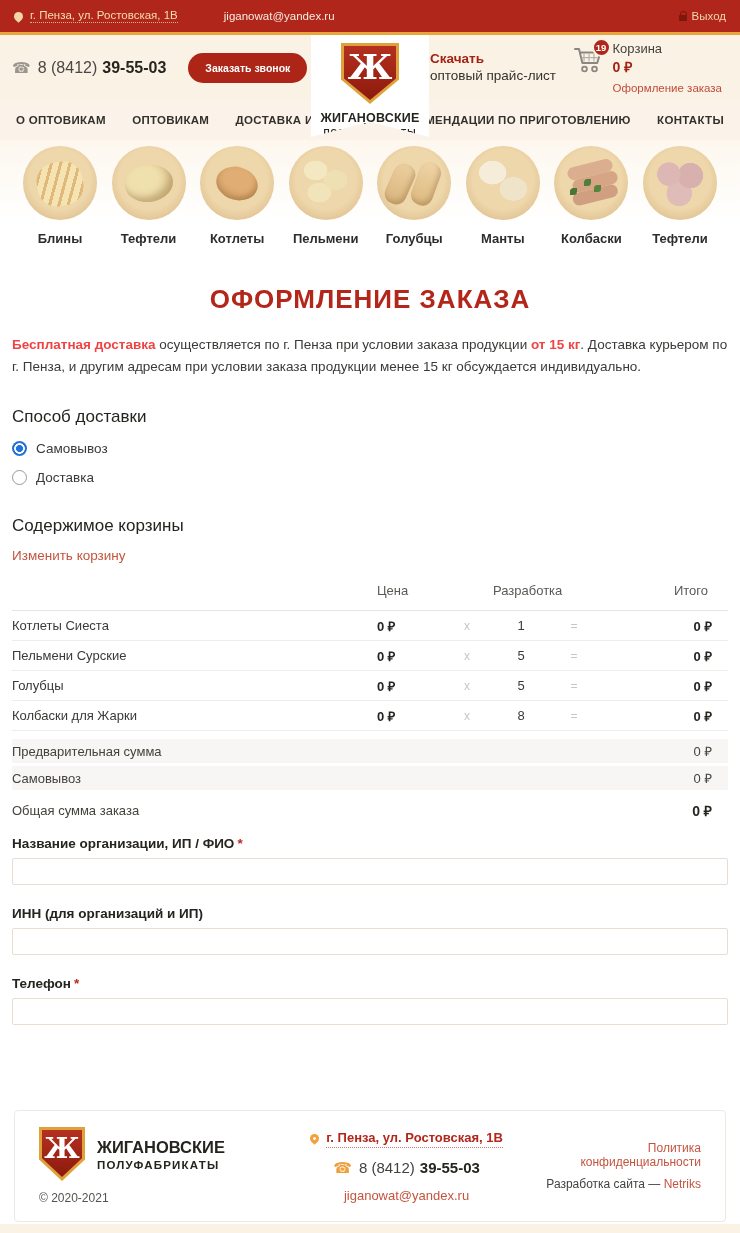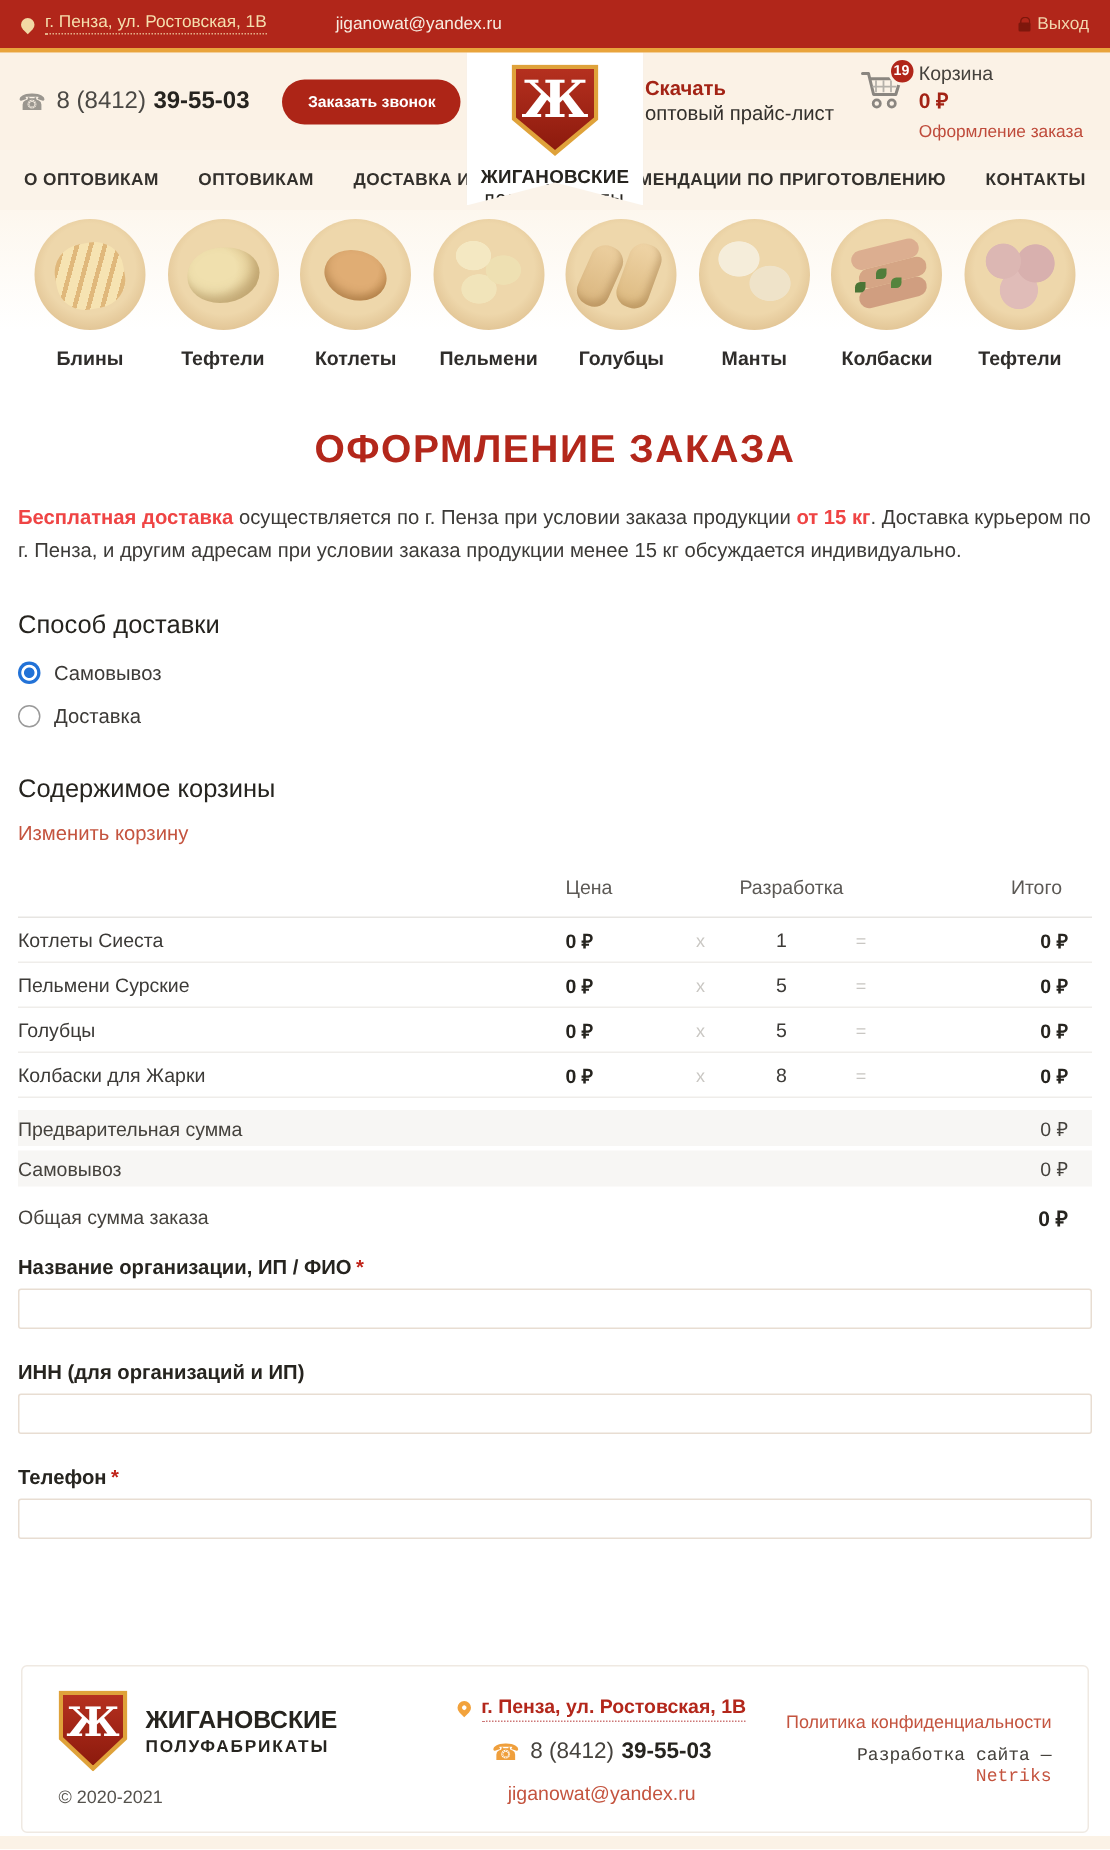--- a/index.html
+++ b/index.html
@@ -129,21 +129,21 @@
   .f-copy { font-size:12px; color:#55524d; margin-top:10px; }
   .f-center { width:250px; display:flex; flex-direction:column; align-items:center; }
   .f-addr { display:flex; align-items:center; color:#b3271b; font-size:13px; font-weight:bold; }
   .f-addr .txt { border-bottom:1px dotted #c77; padding-bottom:2px; cursor:pointer; }
   .f-phone { display:flex; align-items:center; margin-top:11px; font-size:15px; color:#45423d; }
   .f-phone .ic { color:#ef9f3c; font-size:15px; margin-right:7px; }
   .f-phone b { color:#26241f; margin-left:5px; }
   .f-email { color:#c4543f; font-size:13px; margin-top:11px; cursor:pointer; }
   .f-right { margin-left:auto; text-align:right; font-size:12px; color:#45423d; }
   .f-privacy { color:#c4543f; cursor:pointer; }
-  .f-dev { margin-top:8px;font-family:Liberation Mono, monospace; }
+  .f-dev { margin-top:8px; }
   .f-dev .devlink { color:#c4543f; cursor:pointer; }
   .bottom-strip { height:9px; background:#fbf2e6; }
 </style>
 </head>
 <body>
 
 <div class="page">
 
   <div class="topbar">
     <span class="pin"></span>

